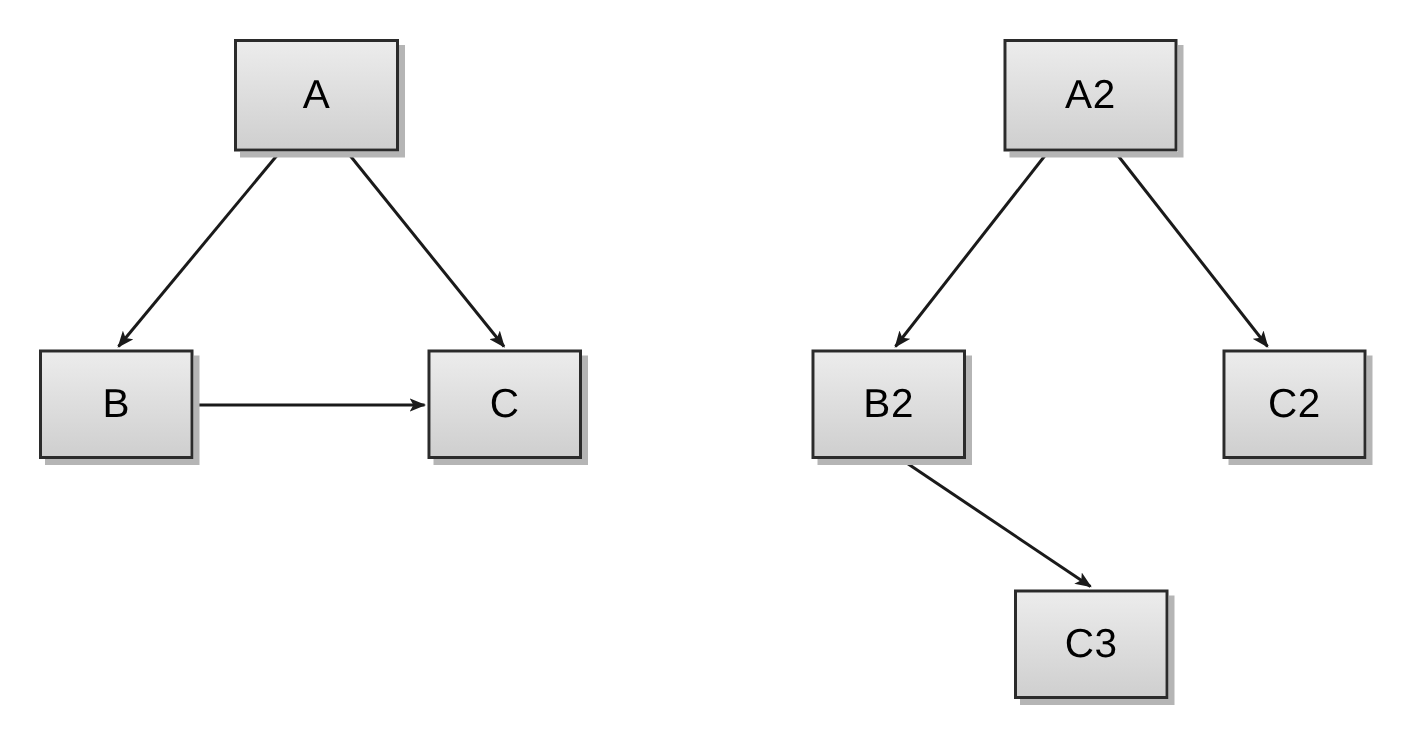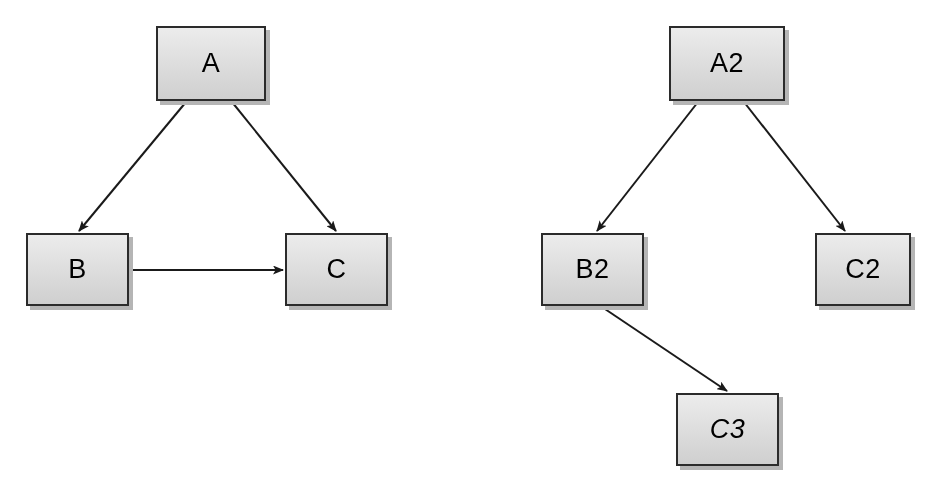--- a/index.html
+++ b/index.html
@@ -80,17 +80,17 @@
       <div class="node" style="left: 669px; top: 26px; width: 116px; height: 75px; border-color: rgb(43, 43, 43); box-shadow: rgb(181, 181, 181) 4px 4px 0px 0px; background: linear-gradient(rgb(236, 236, 236) 0%, rgb(207, 207, 207) 100%);">
         <span class="node-label" style="color: rgb(0, 0, 0);">A2</span>
       </div>
       <div class="node" style="left: 541px; top: 233px; width: 103px; height: 73px; border-color: rgb(43, 43, 43); box-shadow: rgb(181, 181, 181) 4px 4px 0px 0px; background: linear-gradient(rgb(236, 236, 236) 0%, rgb(207, 207, 207) 100%);">
         <span class="node-label" style="color: rgb(0, 0, 0);">B2</span>
       </div>
       <div class="node" style="left: 799px; top: 233px; width: 96px; height: 73px; border-color: rgb(43, 43, 43); box-shadow: rgb(181, 181, 181) 4px 4px 0px 0px; background: linear-gradient(rgb(236, 236, 236) 0%, rgb(207, 207, 207) 100%); margin-left: 16px;">
         <span class="node-label" style="color: rgb(0, 0, 0);">C2</span>
       </div>
       <div class="node" style="left: 676px; top: 393px; width: 103px; height: 73px; border-color: rgb(43, 43, 43); box-shadow: rgb(181, 181, 181) 4px 4px 0px 0px; background: linear-gradient(rgb(236, 236, 236) 0%, rgb(207, 207, 207) 100%);">
-        <span class="node-label" style="color: rgb(0, 0, 0); font-style: italic;">C3</span>
+        <span class="node-label" style="color: rgb(0, 0, 0);">C3</span>
       </div>
     </div>
 
 </div>
 
 </body></html>

